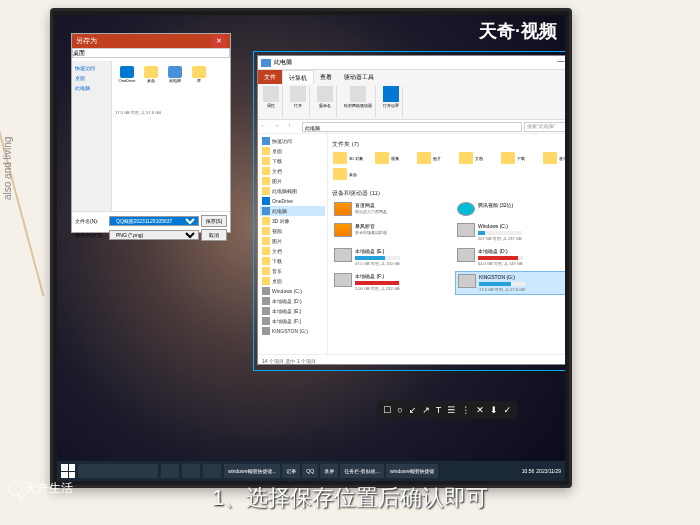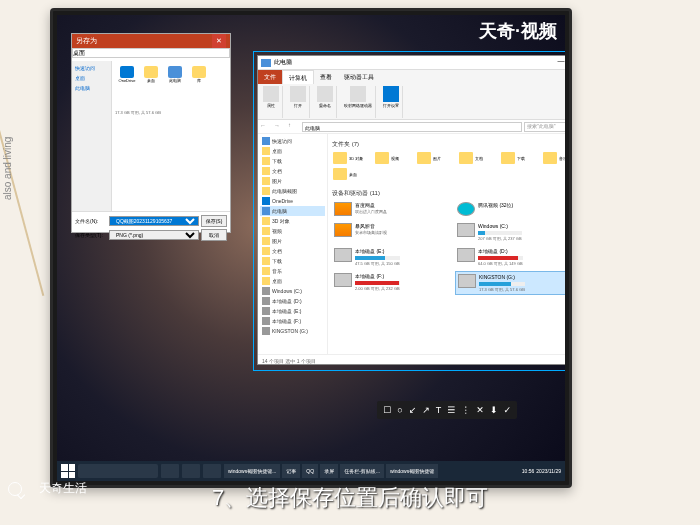--- a/index.html
+++ b/index.html
@@ -2,21 +2,21 @@
 <html><head>
 <meta charset="utf-8">
 <style>
 *{margin:0;padding:0;box-sizing:border-box;font-family:"Microsoft YaHei",Arial,sans-serif}
 body{width:700px;height:525px;background:#f5f0e8;position:relative;overflow:hidden}
 .wheat{position:absolute;left:-20px;top:50px;width:80px;height:300px;opacity:0.6;z-index:1}
 .wheat::before{content:"";position:absolute;width:2px;height:250px;background:#c9a96e;left:30px;transform:rotate(-15deg)}
 .monitor{position:absolute;left:50px;top:8px;width:522px;height:480px;background:#1a1a1a;border:3px solid #2a2a2a;border-radius:4px;box-shadow:0 4px 12px rgba(0,0,0,0.3);z-index:2}
 .screen{position:absolute;left:4px;top:4px;right:4px;bottom:4px;background:radial-gradient(circle at 40% 45%,#8a6a5a 0%,#4a3a3a 30%,#1a1a2a 60%,#0a0a1a 100%);overflow:hidden}
 .watermark-tr{position:absolute;top:4px;right:8px;color:#fff;font-size:18px;font-weight:bold;z-index:10}
-.watermark-bl{position:absolute;bottom:28px;left:8px;color:#fff;font-size:12px;z-index:10;display:flex;align-items:center;gap:17px}
+.watermark-bl{position:absolute;bottom:28px;left:8px;color:#fff;font-size:12px;z-index:10;display:flex;align-items:center;gap:3px}
 .watermark-bl .icon{display:inline-block;width:14px;height:14px;border:1.5px solid #fff;border-radius:50%;position:relative}
 .watermark-bl .icon::after{content:"";position:absolute;width:5px;height:5px;border:1.5px solid #fff;border-top:none;border-left:none;transform:rotate(45deg);bottom:-3px;right:-3px}
 .subtitle{position:absolute;bottom:12px;left:50%;transform:translateX(-50%);color:#fff;font-size:22px;text-shadow:1px 1px 2px #000;z-index:10;white-space:nowrap}
 .dlg-save{position:absolute;left:14px;top:18px;width:160px;height:200px;background:#fff;border:1px solid #aaa;font-size:6px;z-index:5}
 .dlg-title{background:#c04020;color:#fff;height:14px;line-height:14px;padding:0 4px;display:flex;justify-content:space-between;font-size:7px}
 .dlg-close{background:#d04030;width:14px;text-align:center}
 .dlg-body{display:flex;height:150px}
 .dlg-nav{width:40px;background:#f0f0f0;border-right:1px solid #ddd;padding:2px}
 .dlg-nav-item{padding:2px 1px;color:#0066cc;font-size:5px}
 .dlg-main{flex:1;padding:3px}
@@ -453,13 +453,13 @@
   </div>
 </div>
 
 </div>
 </div>
 
 <div class="watermark-bl">
   <span class="icon"></span>
   <span>天奇生活</span>
 </div>
-<div class="subtitle">7、选择保存位置后确认即可</div>
+<div class="subtitle">1、选择保存位置后确认即可</div>
 
 </body></html>

